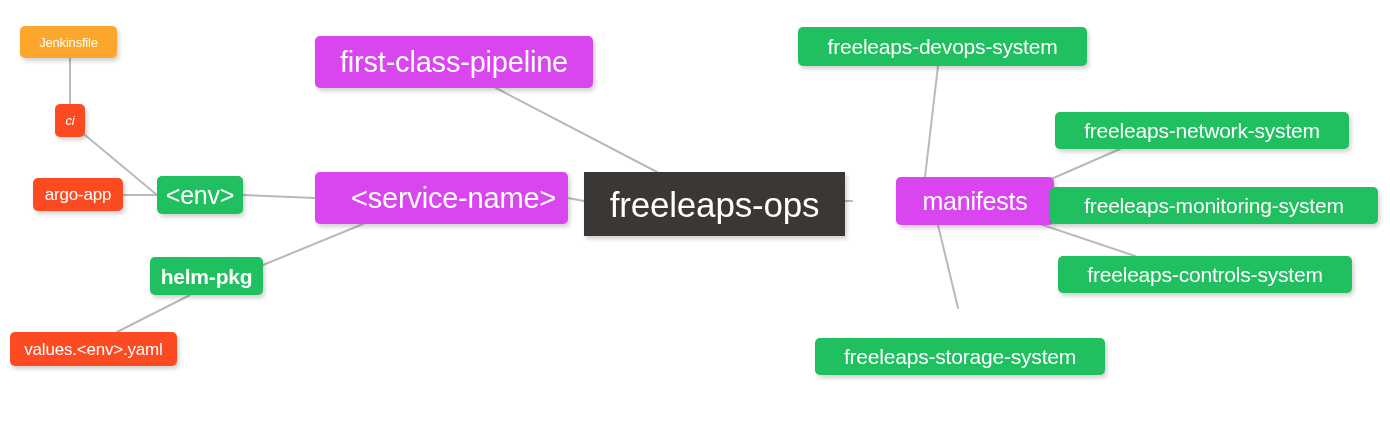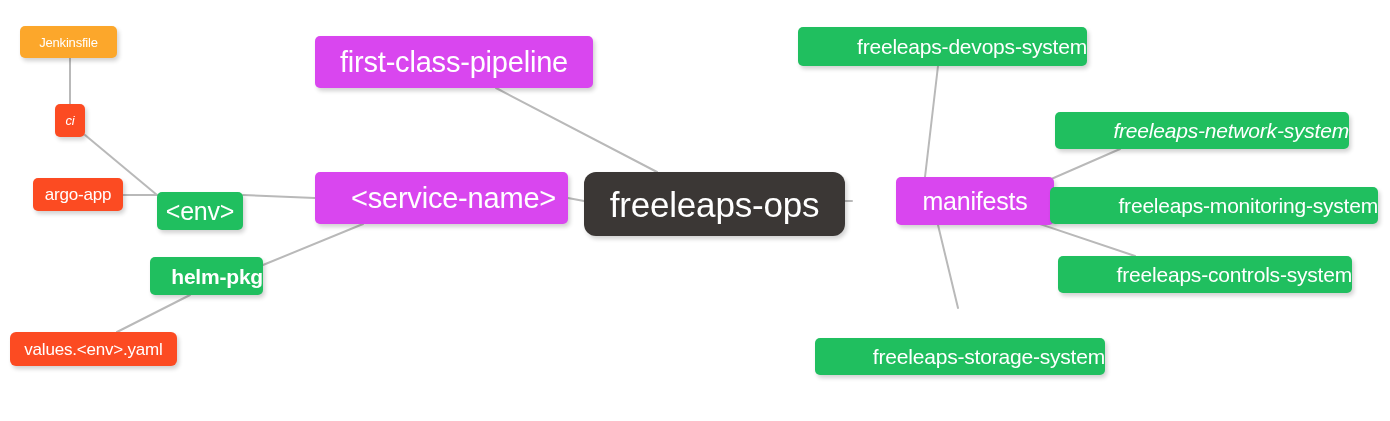--- a/index.html
+++ b/index.html
@@ -44,31 +44,31 @@
     color: #ffffff;
     border-radius: 5px;
     white-space: nowrap;
     box-shadow: 2px 3px 4px rgba(0,0,0,0.18);
     letter-spacing: -0.2px;
     line-height: 1;
     user-select: none;
   }
   .node-root {
     background: #3b3735;
-    border-radius: 12px;
+    border-radius: 0;
   }
   .node-blue   { background: #d946ef; }
   .node-green  { background: #20bf5f; }
   .node-orange { background: #fca72b; }
   .node-red    { background: #fc4b22; }
 
   .size-root   { font-size: 35px; }
   .size-xl     { font-size: 29px; }
   .size-lg     { font-size: 25px; }
-  .size-md     { font-size: 21px; justify-content: flex-end; }
+  .size-md     { font-size: 21px; }
   .size-sm     { font-size: 17px; text-align: center; }
   .size-xs     { font-size: 13px; }
 </style>
 </head>
 <body>
 
 <div id="mindmap-canvas">
 
   <svg id="edge-layer" width="1390" height="421" viewBox="0 0 1390 421">
       <line class="edge-line" x1="70" y1="58" x2="70" y2="104"></line>
@@ -90,45 +90,45 @@
   <div id="node-layer">
       <div class="node node-orange size-xs" style="left: 20px; top: 26px; width: 97px; height: 32px;">
         <span>Jenkinsfile</span>
       </div>
       <div class="node node-red size-xs" style="left: 55px; top: 104px; width: 30px; height: 33px; font-style: italic;">
         <span>ci</span>
       </div>
       <div class="node node-red size-sm" style="left: 33px; top: 178px; width: 90px; height: 33px;">
         <span>argo-app</span>
       </div>
-      <div class="node node-green size-lg" style="left: 157px; top: 192px; width: 86px; height: 38px;">
+      <div class="node node-green size-lg" style="left: 157px; top: 176px; width: 86px; height: 38px;">
         <span>&lt;env&gt;</span>
       </div>
       <div class="node node-green size-md" style="left: 150px; top: 257px; width: 113px; height: 38px; font-weight: bold;">
         <span>helm-pkg</span>
       </div>
-      <div class="node node-red size-sm" style="left: 10px; top: 332px; width: 167px; height: 34px; border-radius: 6px;">
+      <div class="node node-red size-sm" style="left: 10px; top: 332px; width: 167px; height: 34px;">
         <span>values.&lt;env&gt;.yaml</span>
       </div>
       <div class="node node-blue size-xl" style="left: 315px; top: 36px; width: 278px; height: 52px;">
         <span>first-class-pipeline</span>
       </div>
       <div class="node node-blue size-xl" style="left: 315px; top: 172px; width: 253px; height: 52px; padding-left: 24px;">
         <span>&lt;service-name&gt;</span>
       </div>
       <div class="node node-root size-root" style="left: 584px; top: 172px; width: 261px; height: 64px;">
         <span>freeleaps-ops</span>
       </div>
       <div class="node node-blue size-lg" style="left: 852px; top: 177px; width: 158px; height: 48px; margin-left: 44px;">
         <span>manifests</span>
       </div>
       <div class="node node-green size-md" style="left: 798px; top: 27px; width: 289px; height: 39px;">
         <span>freeleaps-devops-system</span>
       </div>
-      <div class="node node-green size-md" style="left: 1055px; top: 112px; width: 294px; height: 37px; font-style: italic;">
+      <div class="node node-green size-md" style="left: 1055px; top: 112px; width: 294px; height: 37px;">
         <span>freeleaps-network-system</span>
       </div>
       <div class="node node-green size-md" style="left: 1050px; top: 187px; width: 328px; height: 37px;">
         <span>freeleaps-monitoring-system</span>
       </div>
       <div class="node node-green size-md" style="left: 1058px; top: 256px; width: 294px; height: 37px;">
         <span>freeleaps-controls-system</span>
       </div>
       <div class="node node-green size-md" style="left: 815px; top: 326px; width: 290px; height: 37px; margin-top: 12px;">
         <span>freeleaps-storage-system</span>

